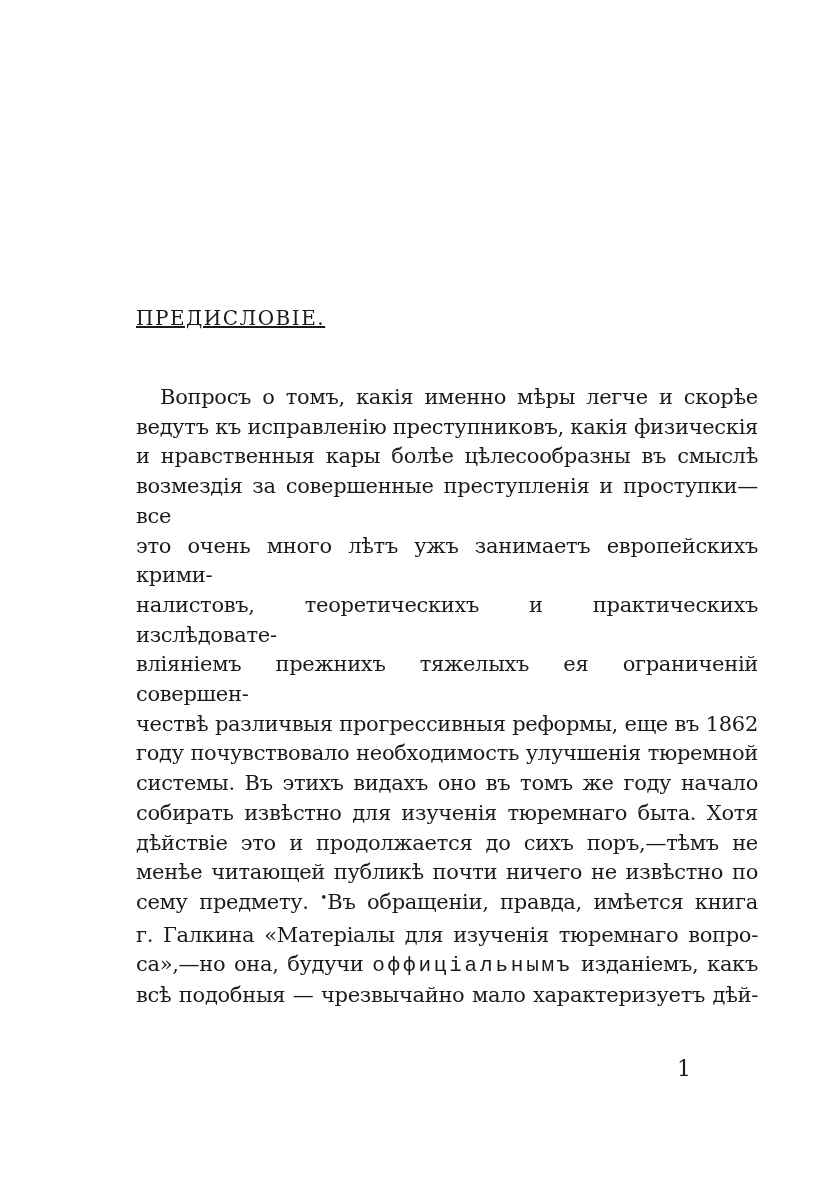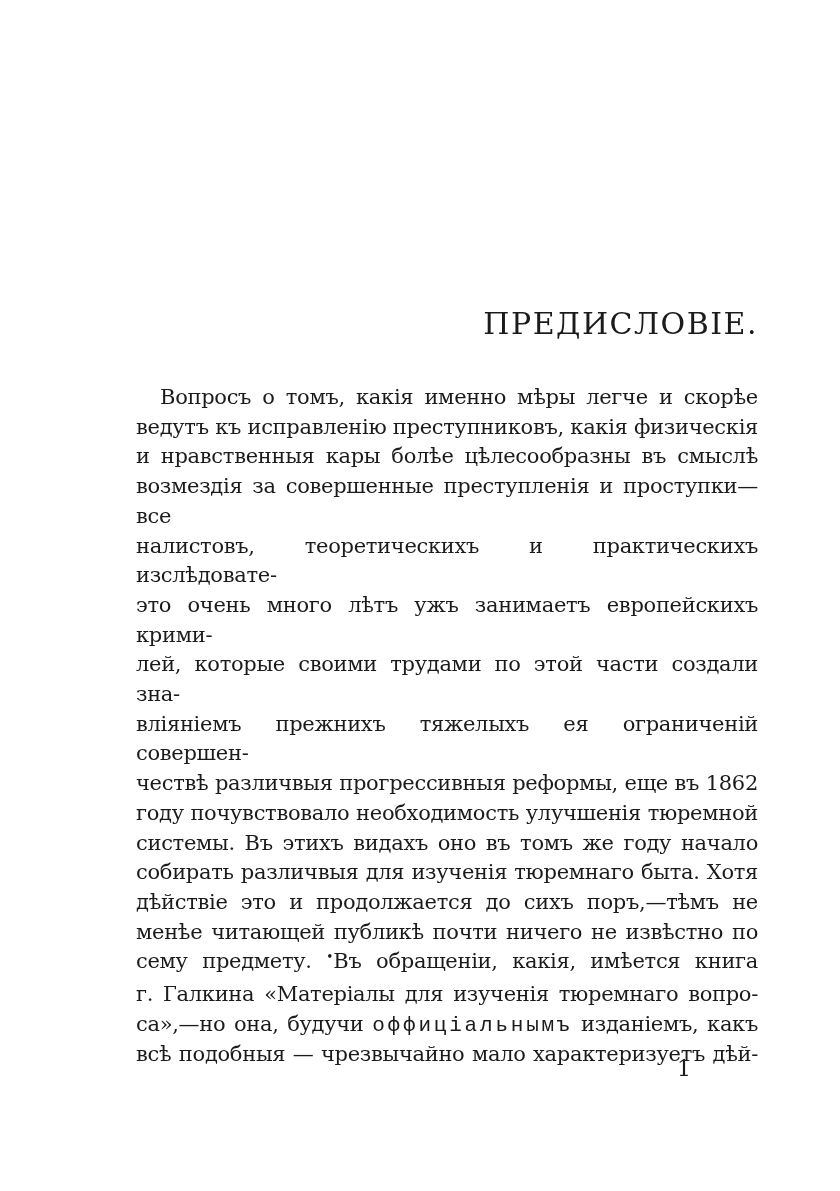--- a/index.html
+++ b/index.html
@@ -8,24 +8,25 @@
     background:#ffffff;
     font-family:"DejaVu Serif", serif;
     color:#1b1b1b;
     position:relative;
     overflow:hidden;
   }
   .page{position:absolute;inset:0;background:#ffffff;}
   .page-title{
     position:absolute;
     left:136px;width:622px;top:306px;
-    text-align:right;
-    font-size:30px;
+    text-align:left;
+    font-size:20px;
     letter-spacing:1.5px;
     white-space:nowrap;
+    text-decoration:underline;
   }
   .body-block{
     position:absolute;
     left:136px;width:622px;top:383px;
     font-size:21px;
     line-height:29.7px;
     letter-spacing:-0.3px;
   }
   .text-line{
     text-align:justify;
@@ -53,35 +54,34 @@
 
   <div class="page-title">ПРЕДИСЛОВІЕ.</div>
 
   <div class="body-block">
 
     <div>
       <div class="text-line indent">Вопросъ о томъ, какія именно мѣры легче и скорѣе</div>
       <div class="text-line">ведутъ къ исправленію преступниковъ, какія физическія</div>
       <div class="text-line">и нравственныя кары болѣе цѣлесообразны въ смыслѣ</div>
       <div class="text-line">возмездія за совершенные преступленія и проступки—все</div>
+      <div class="text-line">это очень много лѣтъ ужъ занимаетъ европейскихъ крими-</div>
       <div class="text-line">налистовъ, теоретическихъ и практическихъ изслѣдовате-</div>
-      <div class="text-line">это очень много лѣтъ ужъ занимаетъ европейскихъ крими-</div>
-      <div class="text-line">лей, которые своими трудами по этой части создали зна-</div>
       <div class="text-line">вліяніемъ прежнихъ тяжелыхъ ея ограниченій совершен-</div>
     </div>
 
     <div>
       <div class="text-line">чествѣ различвыя прогрессивныя реформы, еще въ 1862</div>
       <div class="text-line">году почувствовало необходимость улучшенія тюремной</div>
       <div class="text-line">системы. Въ этихъ видахъ оно въ томъ же году начало</div>
-      <div class="text-line">собирать различвыя для изученія тюремнаго быта. Хотя</div>
+      <div class="text-line">собирать извѣстно для изученія тюремнаго быта. Хотя</div>
       <div class="text-line">дѣйствіе это и продолжается до сихъ поръ,—тѣмъ не</div>
       <div class="text-line">менѣе читающей публикѣ почти ничего не извѣстно по</div>
       <div class="text-line">
-        <span>сему предмету. </span><span class="ink-spot">•</span><span>Въ обращеніи, какія, имѣется книга</span>
+        <span>сему предмету. </span><span class="ink-spot">•</span><span>Въ обращеніи, правда, имѣется книга</span>
       </div>
       <div class="text-line">г. Галкина «Матеріалы для изученія тюремнаго вопро-</div>
       <div class="text-line">
         <span>са»,—но она, будучи </span><span class="emph">оффиціальнымъ</span><span> изданіемъ, какъ</span>
       </div>
       <div class="text-line">всѣ подобныя — чрезвычайно мало характеризуетъ дѣй-</div>
 
     </div>
 
   </div>

